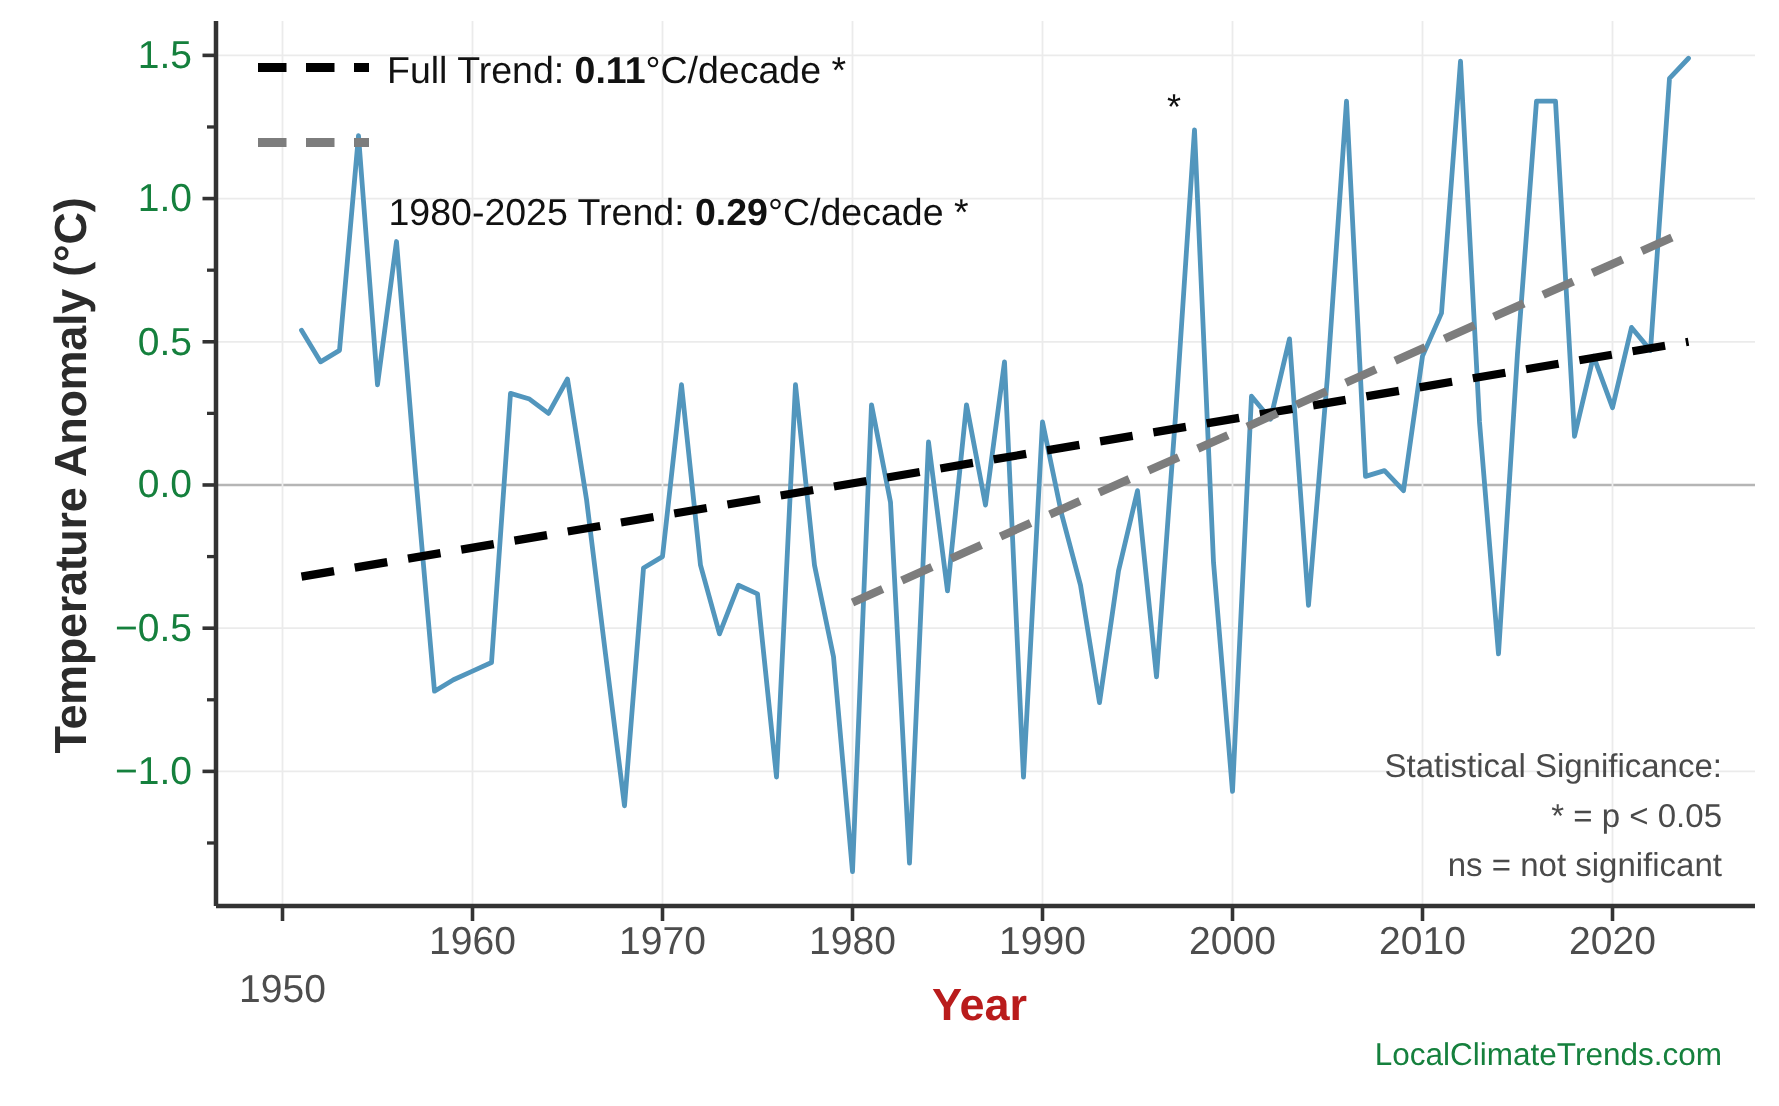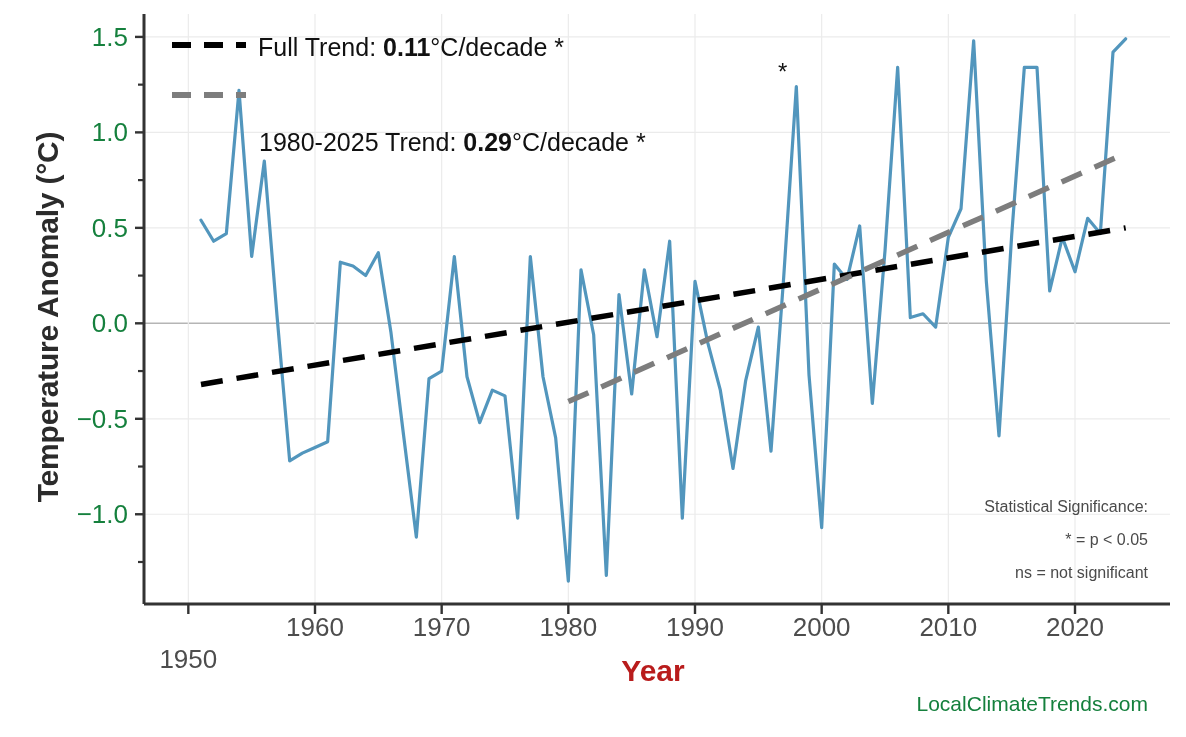--- a/index.html
+++ b/index.html
@@ -65,21 +65,21 @@
     position: absolute;
     font-size: 25px;
     color: #111;
     white-space: nowrap;
   }
   .legend-text b { font-weight: bold; }
   .sig-note {
     position: absolute;
     right: 38px;
     text-align: right;
-    font-size: 16px;
+    font-size: 22px;
     color: #4a4a4a;
     white-space: nowrap;
   }
   .watermark {
     position: absolute;
     right: 38px;
     top: 692px;
     font-size: 21px;
     color: #15803d;
     white-space: nowrap;

